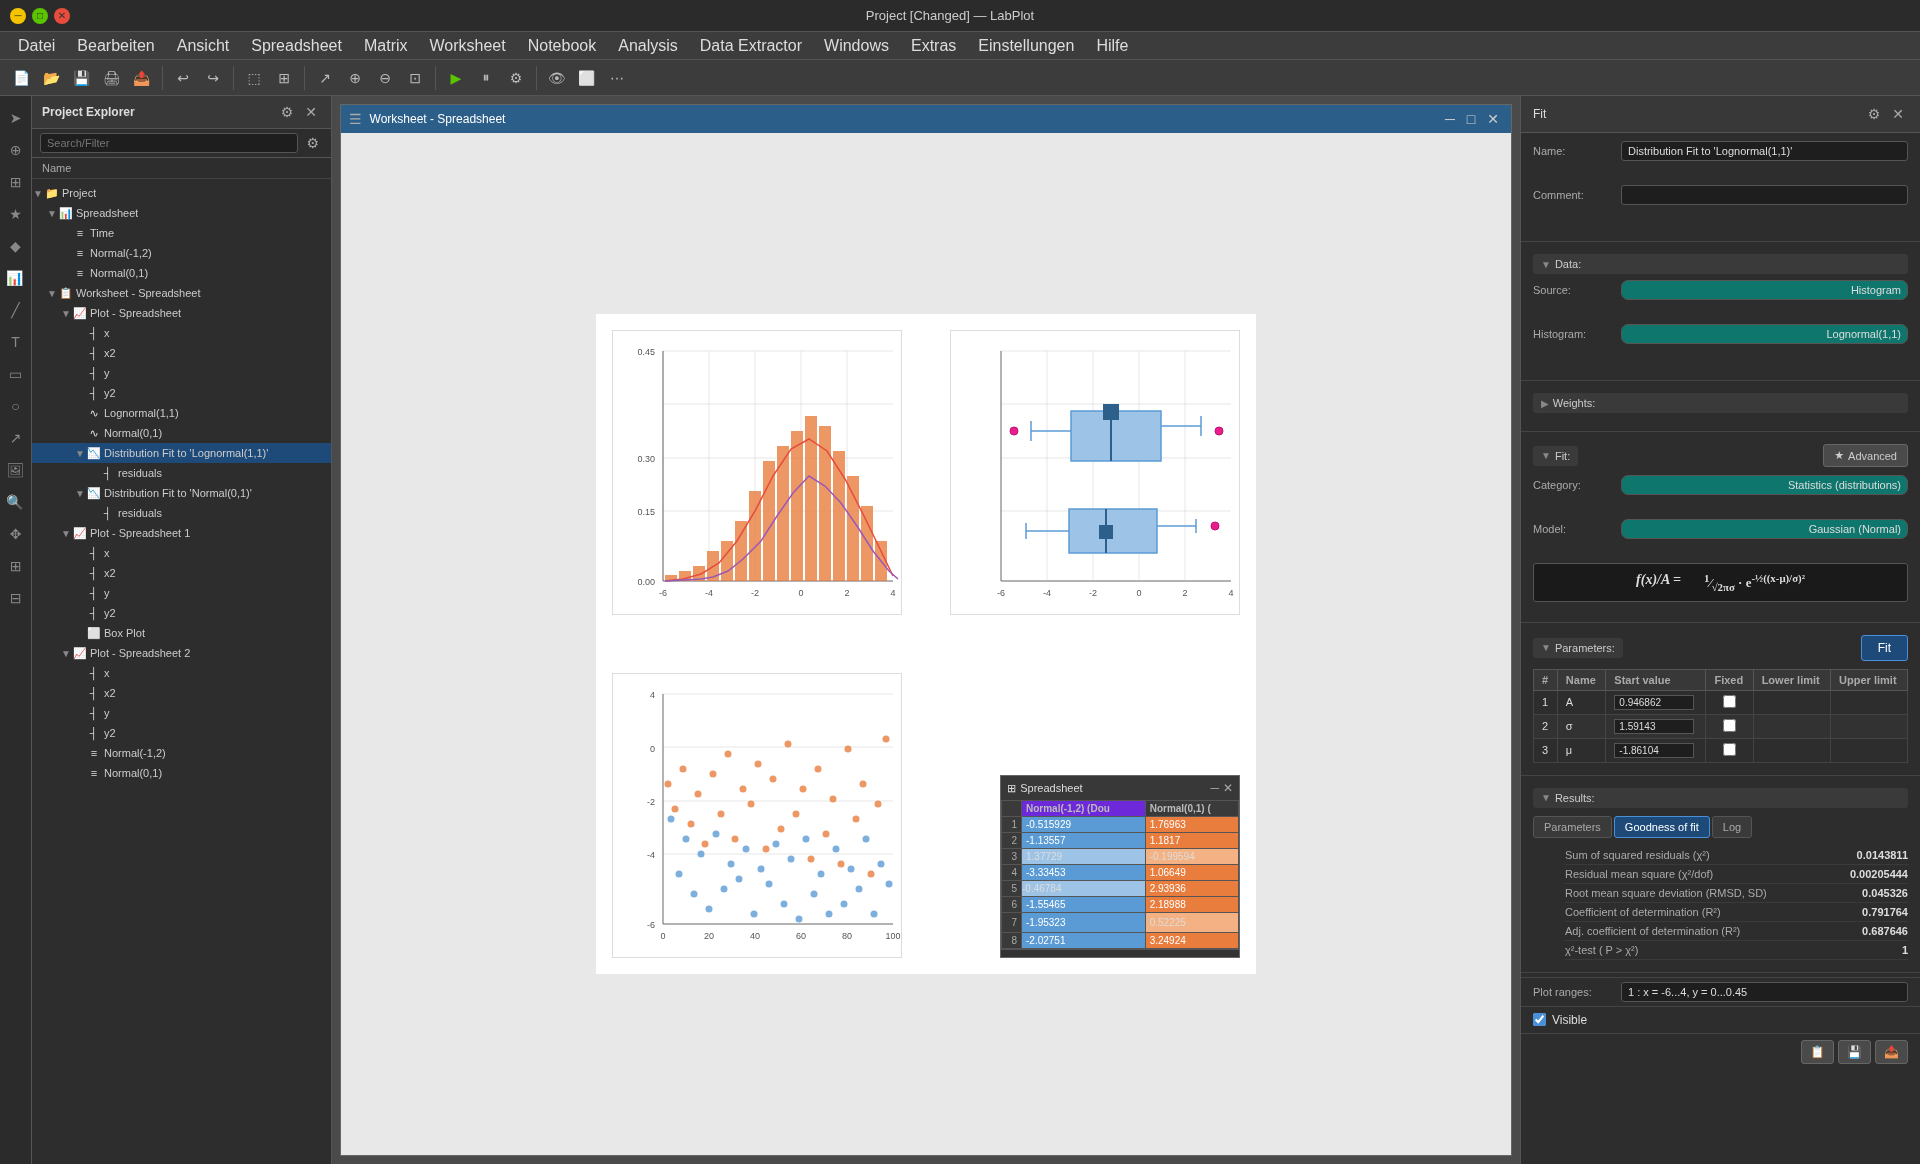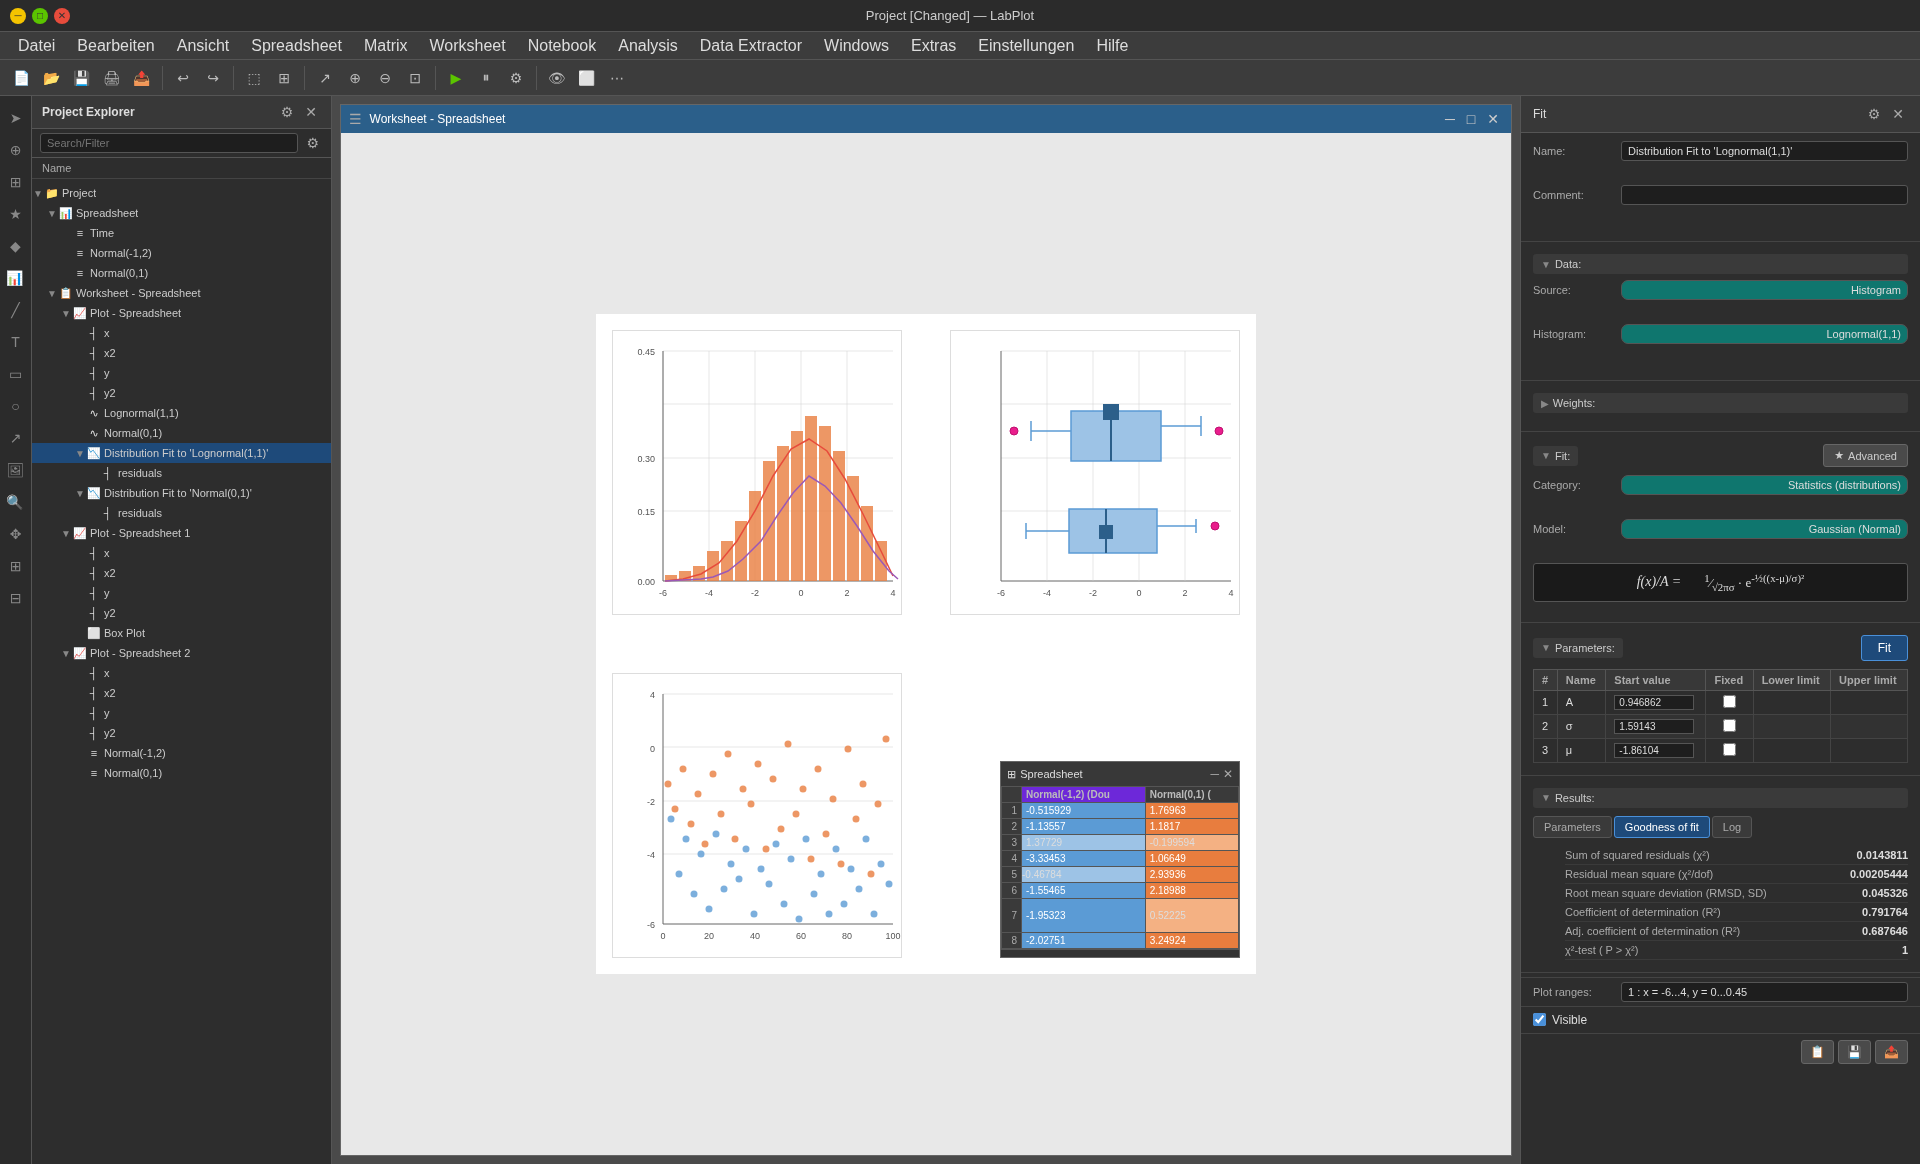--- a/index.html
+++ b/index.html
@@ -643,21 +643,21 @@
     <td class="cell-light-blue" style="border:1px solid #555;padding:2px 0;">-0.46784</td>
     <td class="cell-orange" style="border:1px solid #555;padding:2px 4px;">2.93936</td>
   </tr>
                   <tr>
     <td style="background:#3a3a3a;color:#aaa;border:1px solid #555;padding:2px 4px;text-align:right;">6</td>
     <td class="cell-blue" style="border:1px solid #555;padding:2px 4px;">-1.55465</td>
     <td class="cell-orange" style="border:1px solid #555;padding:2px 4px;">2.18988</td>
   </tr>
                   <tr>
     <td style="background:#3a3a3a;color:#aaa;border:1px solid #555;padding:2px 4px;text-align:right;">7</td>
-    <td class="cell-blue" style="border:1px solid #555;padding:11px 4px;">-1.95323</td>
+    <td class="cell-blue" style="border:1px solid #555;padding:4px 4px;">-1.95323</td>
     <td class="cell-light-orange" style="border:1px solid #555;padding:2px 4px;">0.52225</td>
   </tr>
                   <tr>
     <td style="background:#3a3a3a;color:#aaa;border:1px solid #555;padding:2px 4px;text-align:right;">8</td>
     <td class="cell-blue" style="border:1px solid #555;padding:2px 4px;">-2.02751</td>
     <td class="cell-orange" style="border:1px solid #555;padding:2px 4px;">3.24924</td>
   </tr>
                 </tbody>
             </table>
             <div style="height:8px;background:#333;border-top:1px solid #555;"></div>
@@ -740,21 +740,21 @@
         </select>
       </div>
       <div class="fit-row">
         <label class="fit-label">Model:</label>
         <select class="fit-select">
           <option>Gaussian (Normal)</option>
         </select>
       </div>
 
       <div class="formula-box">
-        <div style="display:flex;align-items:center;gap:23px;justify-content:center;">
+        <div style="display:flex;gap:23px;justify-content:center;font-weight:bold;">
           <span style="font-style:italic;">f(x)/A =</span>
           <span style="font-size:13px;">
             <sup>1</sup>⁄<sub>√2πσ</sub> · e<sup>-½((x-μ)/σ)²</sup>
           </span>
         </div>
       </div>
     </div>
 
     <div class="divider"></div>
 

